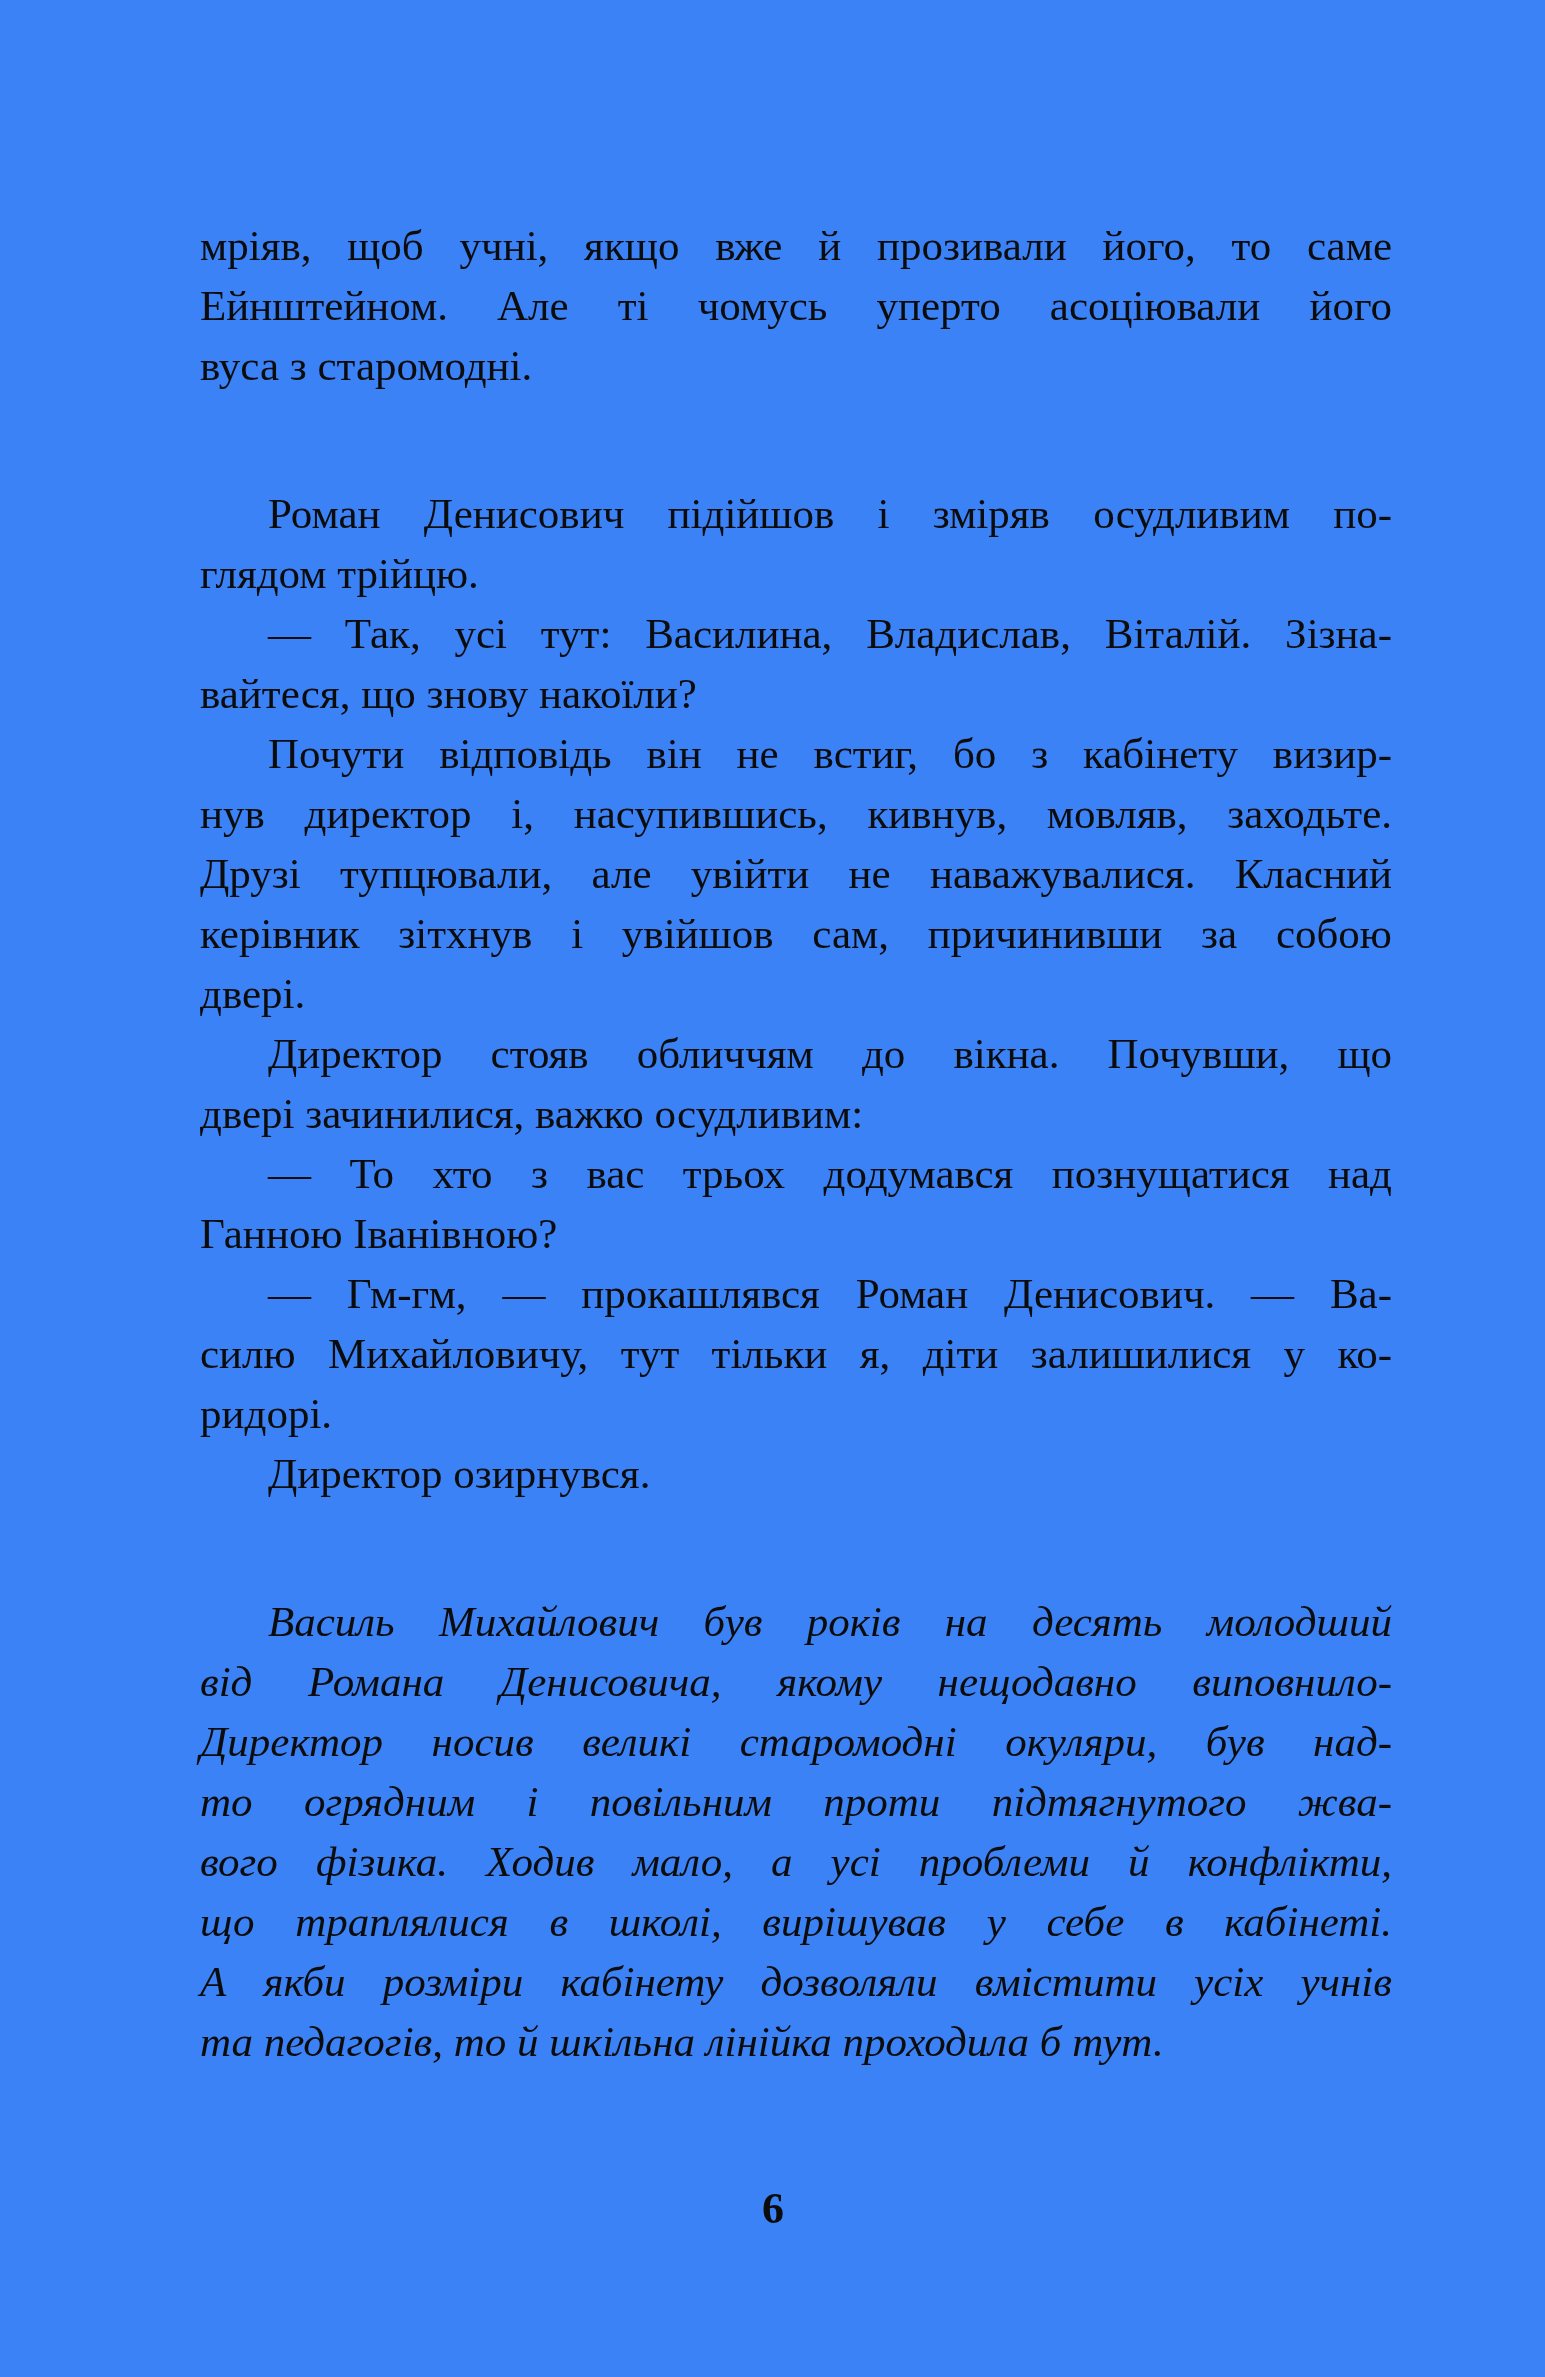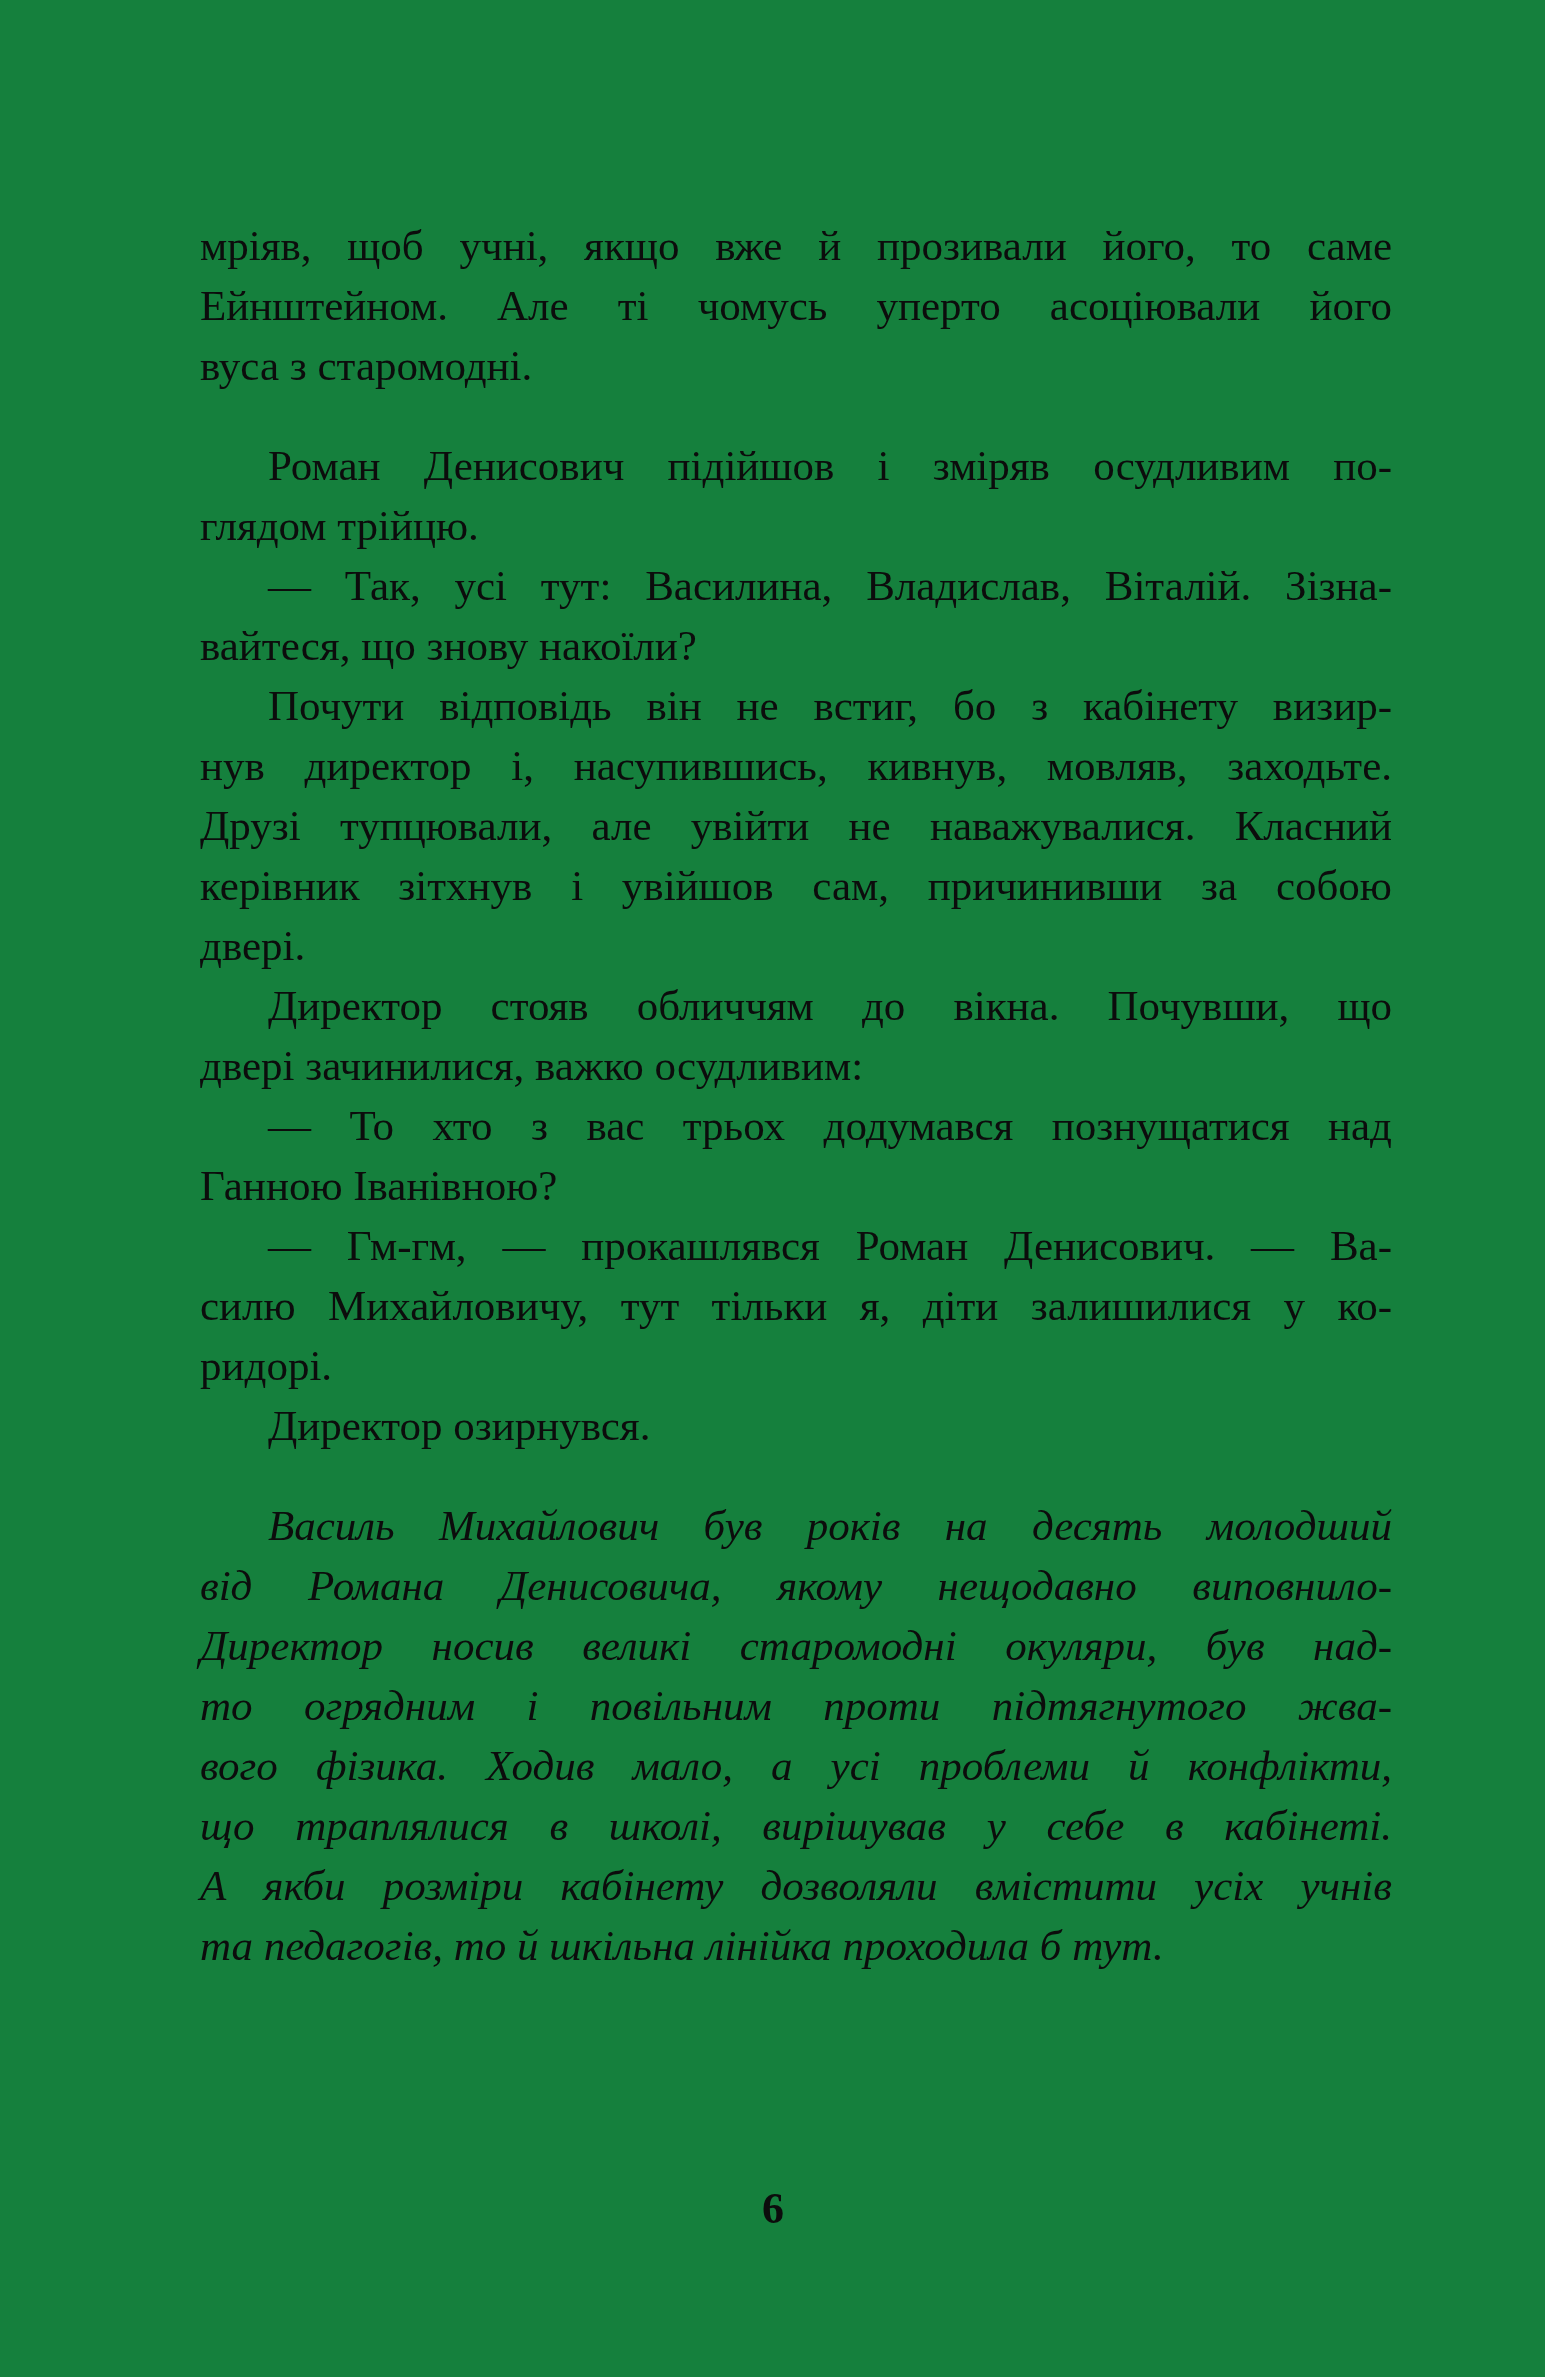--- a/index.html
+++ b/index.html
@@ -11,33 +11,33 @@
     height: 2377px;
     background: #ffffff;
     position: relative;
     font-family: "Liberation Serif", serif;
     color: #0c0c0c;
     overflow: hidden;
   }
   .page {
     position: absolute;
     inset: 0;
-    background: #15803d;
+    background: #3b82f6;
     padding-left: 37px;
   }
   .text-block {
     position: absolute;
     left: 200px;
     top: 216px;
     width: 1192px;
     font-size: 43px;
     line-height: 60px;
   }
   .para { margin: 0; }
-  .para.gap { margin-top: 40px; }
+  .para.gap { margin-top: 88px; }
   .line {
     text-align: justify;
     text-align-last: justify;
   }
   .line.end { text-align-last: left; }
   .line.indent { text-indent: 68px; }
   .para.italic .line {
     font-style: italic;
   }
   .page-number {

